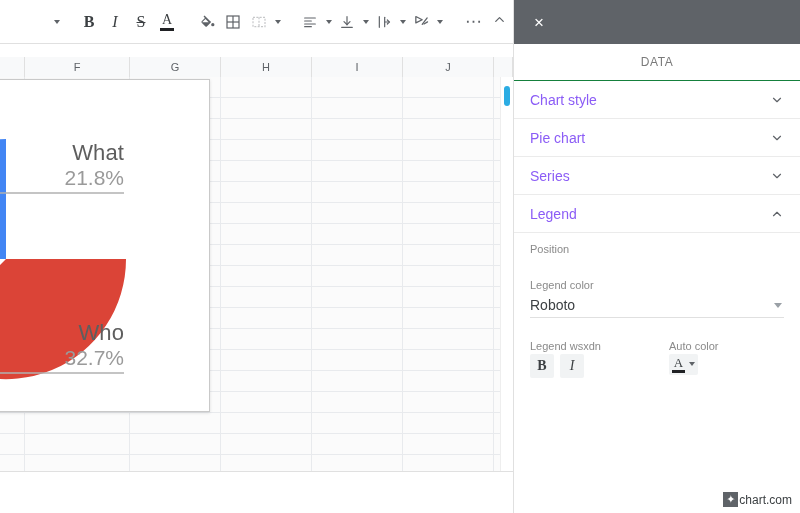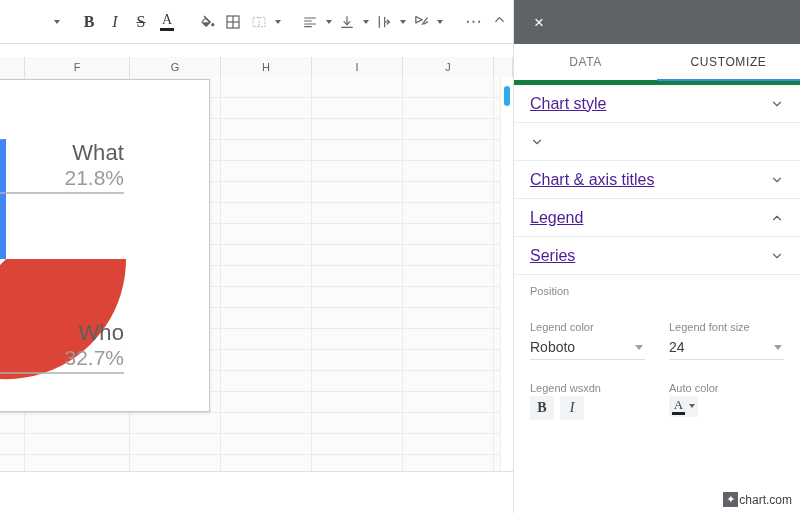--- a/index.html
+++ b/index.html
@@ -256,21 +256,21 @@
     display: flex; align-items: center; justify-content: center;
     color: #ffffff;
     font-size: 17px;
     cursor: pointer;
     line-height: 1;
   }
   .editor-tabs {
     height: 36px;
     display: flex;
     background: #ffffff;
-    border-bottom: 5px solid #15803d;
+    border-bottom: 1px solid #15803d;
   }
   .editor-tab {
     flex: 1;
     display: flex;
     align-items: center;
     justify-content: center;
     font-size: 12px;
     letter-spacing: .6px;
     color: #7a7a7a;
     cursor: pointer;
@@ -288,23 +288,22 @@
     height: 38px;
     display: flex;
     align-items: center;
     padding: 0 16px;
     border-bottom: 1px solid #ebebeb;
     cursor: pointer;
     box-sizing: border-box;
   }
   .section-label {
     flex: 1;
-    font-size: 16px;
-    color: #4c1d95;
-    text-decoration: underline;
+    font-size: 14px;
+    color: #8b5cf6;
   }
   .chev {
     width: 14px; height: 14px;
     display: flex; align-items: center; justify-content: center;
     color: #5f6368;
   }
   .section-body {
     padding: 10px 16px 0 16px;
   }
   .field { margin-bottom: 14px; }
@@ -729,86 +728,71 @@
   </div>
 
   <div class="editor">
 
     <div class="editor-header" style="background: rgb(95, 99, 104);">
       <div class="editor-close">×</div>
     </div>
 
     <div class="editor-tabs">
       <div class="editor-tab">DATA</div>
-      <div class="editor-tab active">CUSTOMIZE</div>
     </div>
 
     <div class="section-row">
       <div class="section-label">Chart style</div>
       <div class="chev">
         <svg width="14" height="14" viewBox="0 0 24 24" fill="none" stroke="#5f6368" stroke-width="2" stroke-linecap="round" stroke-linejoin="round">
             <polyline points="6,9 12,15 18,9"></polyline>
           </svg>
       </div>
     </div>
 
     <div class="section-row">
+      <div class="section-label">Pie chart</div>
       <div class="chev">
         <svg width="14" height="14" viewBox="0 0 24 24" fill="none" stroke="#5f6368" stroke-width="2" stroke-linecap="round" stroke-linejoin="round">
             <polyline points="6,9 12,15 18,9"></polyline>
           </svg>
       </div>
     </div>
 
+
     <div class="section-row">
-      <div class="section-label">Chart &amp; axis titles</div>
+      <div class="section-label">Series</div>
       <div class="chev">
         <svg width="14" height="14" viewBox="0 0 24 24" fill="none" stroke="#5f6368" stroke-width="2" stroke-linecap="round" stroke-linejoin="round">
             <polyline points="6,9 12,15 18,9"></polyline>
           </svg>
       </div>
     </div>
 
     <div class="section-row">
       <div class="section-label">Legend</div>
       <div class="chev">
         <svg width="14" height="14" viewBox="0 0 24 24" fill="none" stroke="#5f6368" stroke-width="2" stroke-linecap="round" stroke-linejoin="round">
             <polyline points="6,15 12,9 18,15"></polyline>
           </svg>
       </div>
     </div>
 
-    <div class="section-row">
-      <div class="section-label">Series</div>
-      <div class="chev">
-        <svg width="14" height="14" viewBox="0 0 24 24" fill="none" stroke="#5f6368" stroke-width="2" stroke-linecap="round" stroke-linejoin="round">
-            <polyline points="6,9 12,15 18,9"></polyline>
-          </svg>
-      </div>
-    </div>
-
     <div class="section-body">
       <div class="field">
         <div class="field-label">Position</div>
       </div>
 
       <div style="height:10px"></div>
 
       <div class="two-col">
         <div class="field">
           <div class="field-label">Legend color</div>
           <div class="select">
             <span class="value">Roboto</span>
-            <span class="dd-arrow"></span>
-          </div>
-        </div>
-        <div class="field">
-          <div class="field-label">Legend font size</div>
-          <div class="select">
-            <span class="value">24</span>
             <span class="dd-arrow"></span>
           </div>
         </div>
       </div>
 
       <div style="height:8px"></div>
 
       <div class="two-col">
         <div class="field">
           <div class="field-label">Legend wsxdn</div>

